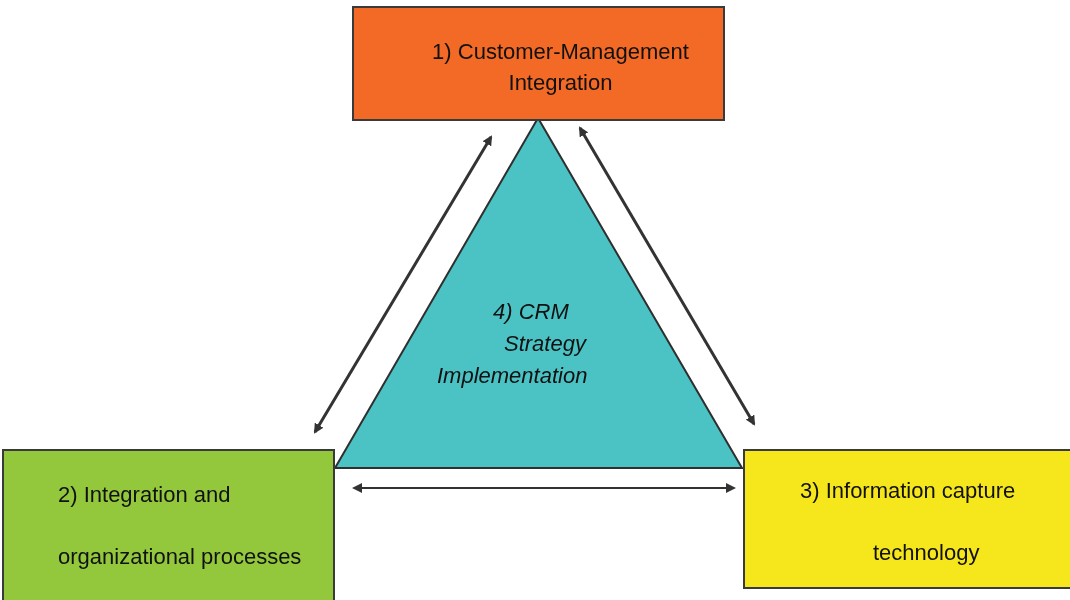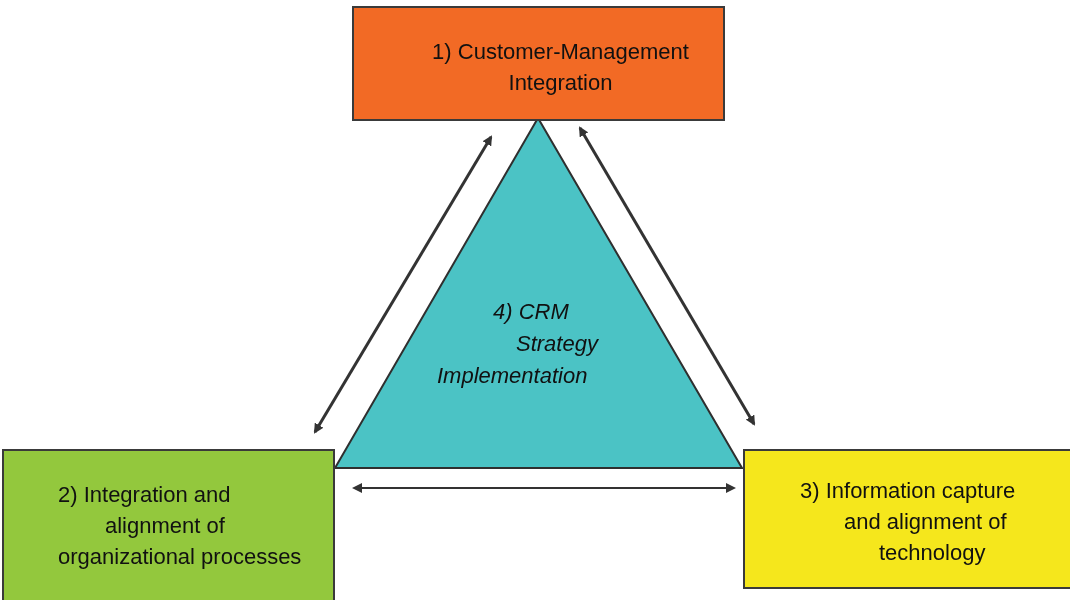--- a/index.html
+++ b/index.html
@@ -9,24 +9,24 @@
   .box-text { font-size:22px; line-height:31px;padding-left:44px; }
   #box1 { left:352px; top:6px; width:373px; height:115px; background:#f26a25; }
   #box1 .box-text { position:absolute; left:0; right:0; top:28px; text-align:center; }
   #box2 { left:2px; top:449px; width:333px; height:171px; background:#93c83d; }
   #box2 .l1 { position:absolute; left:10px; top:28px; }
   #box2 .l2 { position:absolute; left:57px; top:59px; }
   #box2 .l3 { position:absolute; left:10px; top:90px; }
   #box3 { left:743px; top:449px; width:388px; height:140px; background:#f5e71c; }
   #box3 .l1 { position:absolute; left:11px; top:24px; }
   #box3 .l2 { position:absolute; left:55px; top:55px; }
-  #box3 .l3 { position:absolute; left:90px; top:86px; }
+  #box3 .l3 { position:absolute; left:84px; top:86px; }
   .tri-text { position:absolute; font-size:22px; line-height:32px;font-style:italic; }
   #t1 { left:493px; top:296px; }
-  #t2 { left:504px; top:328px;margin-left:12px; }
+  #t2 { left:504px; top:328px; }
   #t3 { left:437px; top:360px; }
 </style>
 </head>
 <body>
 
 <svg id="diagram" width="1070" height="600">
   <defs>
     <marker id="ah" markerWidth="10" markerHeight="10" refX="8" refY="5" orient="auto-start-reverse" markerUnits="userSpaceOnUse">
       <path d="M0,0 L10,5 L0,10 Z" fill="#333"></path>
     </marker>
@@ -39,25 +39,23 @@
 
 <div class="box" id="box1">
   <div class="box-text">
     <div>1) Customer-Management</div>
     <div>Integration</div>
   </div>
 </div>
 
 <div class="box" id="box2">
   <div class="box-text l1">2) Integration and</div>
-  <div class="box-text l2">alignment of</div>
   <div class="box-text l3">organizational processes</div>
 </div>
 
 <div class="box" id="box3">
   <div class="box-text l1">3) Information capture</div>
-  <div class="box-text l2">and alignment of</div>
   <div class="box-text l3">technology</div>
 </div>
 
 <div class="tri-text" id="t1">4) CRM</div>
 <div class="tri-text" id="t2">Strategy</div>
 <div class="tri-text" id="t3">Implementation</div>
 
 </body></html>

